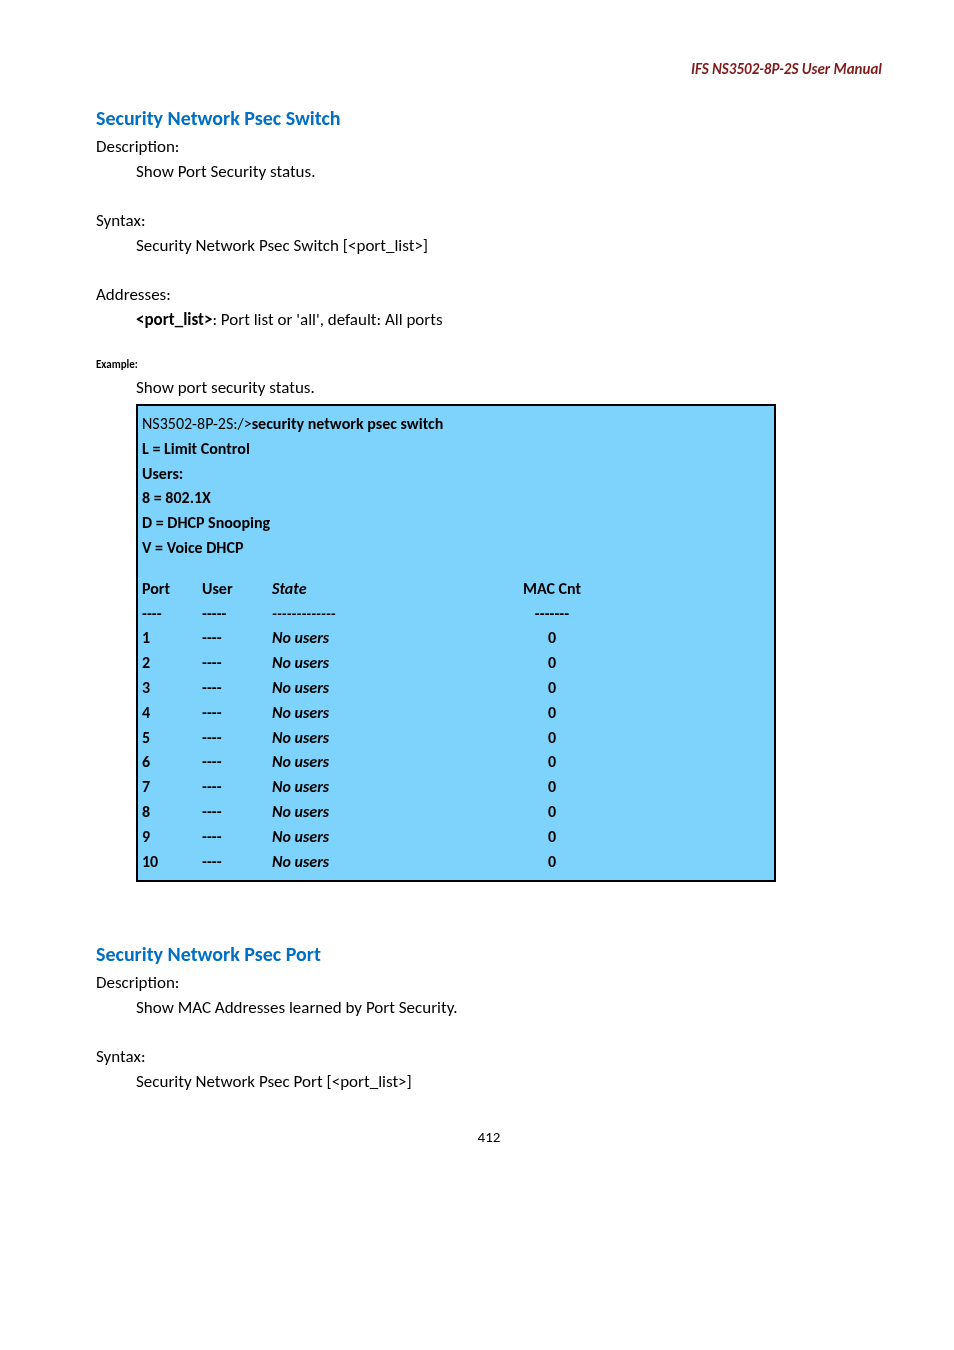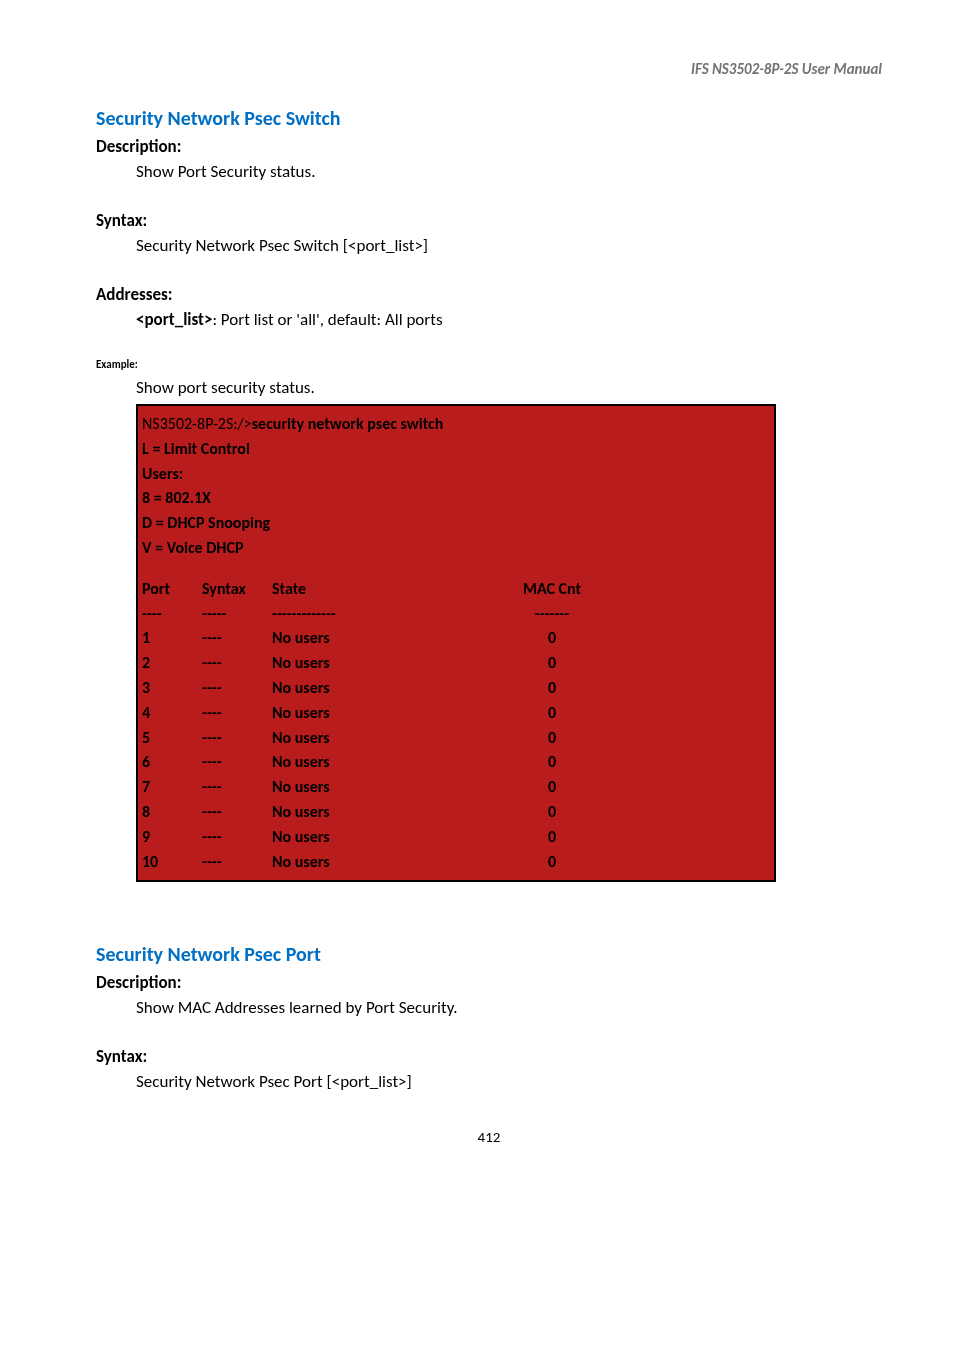--- a/index.html
+++ b/index.html
@@ -11,70 +11,70 @@
     width: 954px;
   }
   .page {
     padding: 60px 72px 72px 96px;
     box-sizing: border-box;
   }
   .header {
     text-align: right;
     font-style: italic;
     font-weight: bold;
-    color: #737373;
+    color: #7f1d1d;
     font-size: 15px;
     margin-bottom: 28px;
   }
   .section-title {
     color: #006fc4;
     font-weight: bold;
     font-size: 20px;
     margin: 0 0 6px 0;
   }
   .label {
-    font-weight: bold;
+    font-weight: normal;
     font-size: 17px;
     margin: 0 0 4px 0;
   }
   .body-text {
     font-size: 17px;
     margin: 0 0 18px 40px;
   }
   .example-label {
     font-weight: bold;
     font-size: 11px;
     margin: 0 0 6px 0;
   }
   .block-gap {
     height: 10px;
   }
   .cmdbox-wrap {
     margin-left: 40px;
   }
   .cmdbox {
     border: 2px solid #000;
-    background: #b91c1c;
+    background: #7dd3fc;
     padding: 6px 4px 6px 4px;
     font-size: 16px;
     line-height: 1.55;
     color: #000;
     width: 640px;
     box-sizing: border-box;
   }
   .cmdbox .bold {
     font-weight: bold;
   }
   .row {
     display: flex;
     font-weight: bold;
   }
   .col-port  { width: 60px; }
   .col-users { width: 70px; }
-  .col-state { width: 210px; }
+  .col-state { width: 210px; font-style: italic; }
   .col-mac   { width: 140px; text-align: center; }
   .footer {
     text-align: center;
     font-size: 15px;
     margin-top: 36px;
   }
 </style>
 </head>
 <body>
 
@@ -111,21 +111,21 @@
       </div>
       <div class="bold">L = Limit Control</div>
       <div class="bold">Users:</div>
       <div class="bold">8 = 802.1X</div>
       <div class="bold">D = DHCP Snooping</div>
       <div class="bold">V = Voice DHCP</div>
       <div style="height:16px;"></div>
 
       <div class="row">
         <span class="col-port">Port</span>
-        <span class="col-users">Syntax</span>
+        <span class="col-users">User</span>
         <span class="col-state">State</span>
         <span class="col-mac">MAC Cnt</span>
       </div>
       <div class="row">
         <span class="col-port">----</span>
         <span class="col-users">-----</span>
         <span class="col-state">-------------</span>
         <span class="col-mac">-------</span>
       </div>
 

